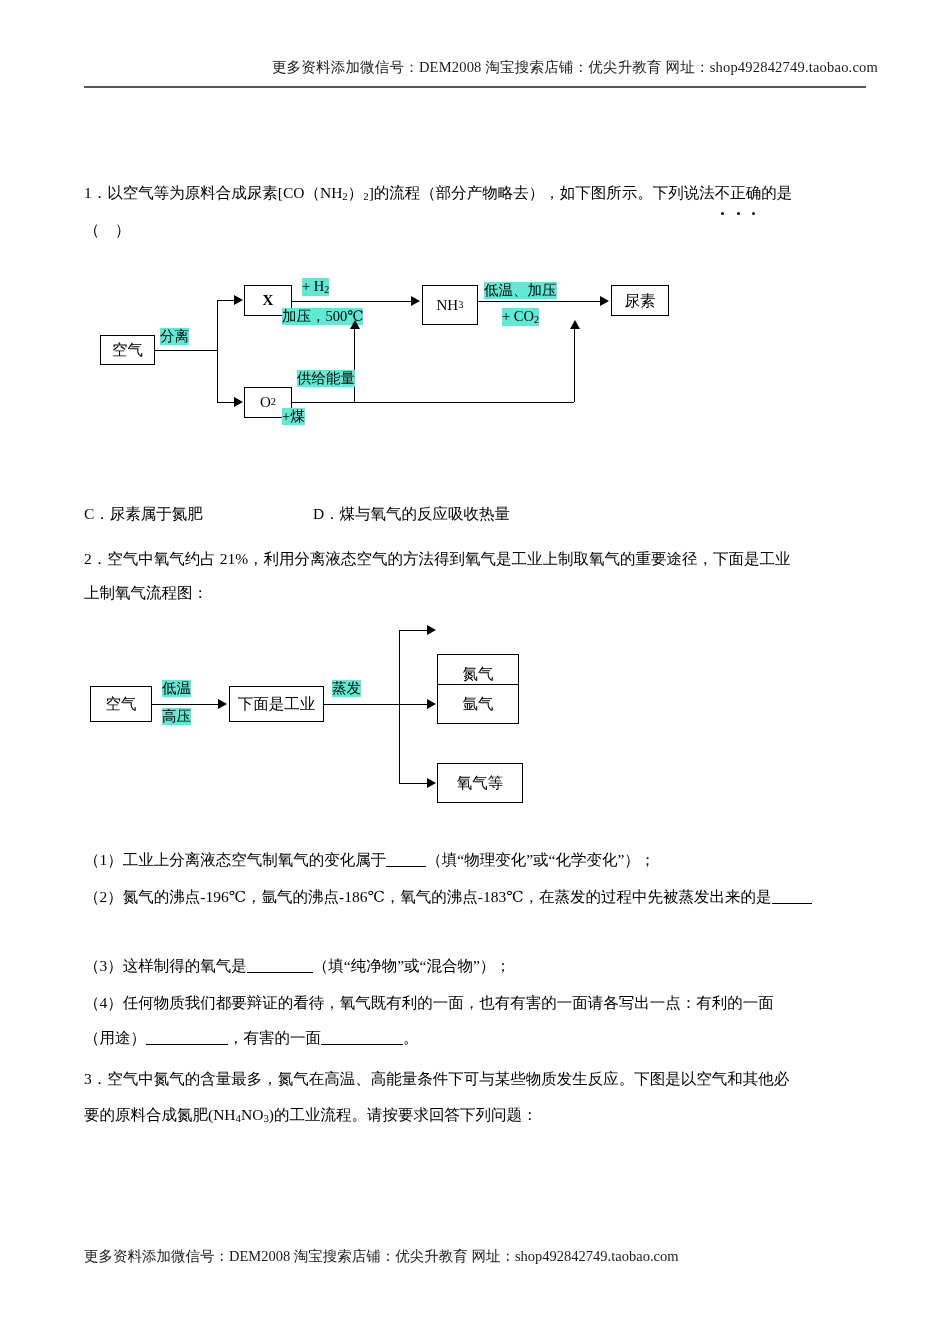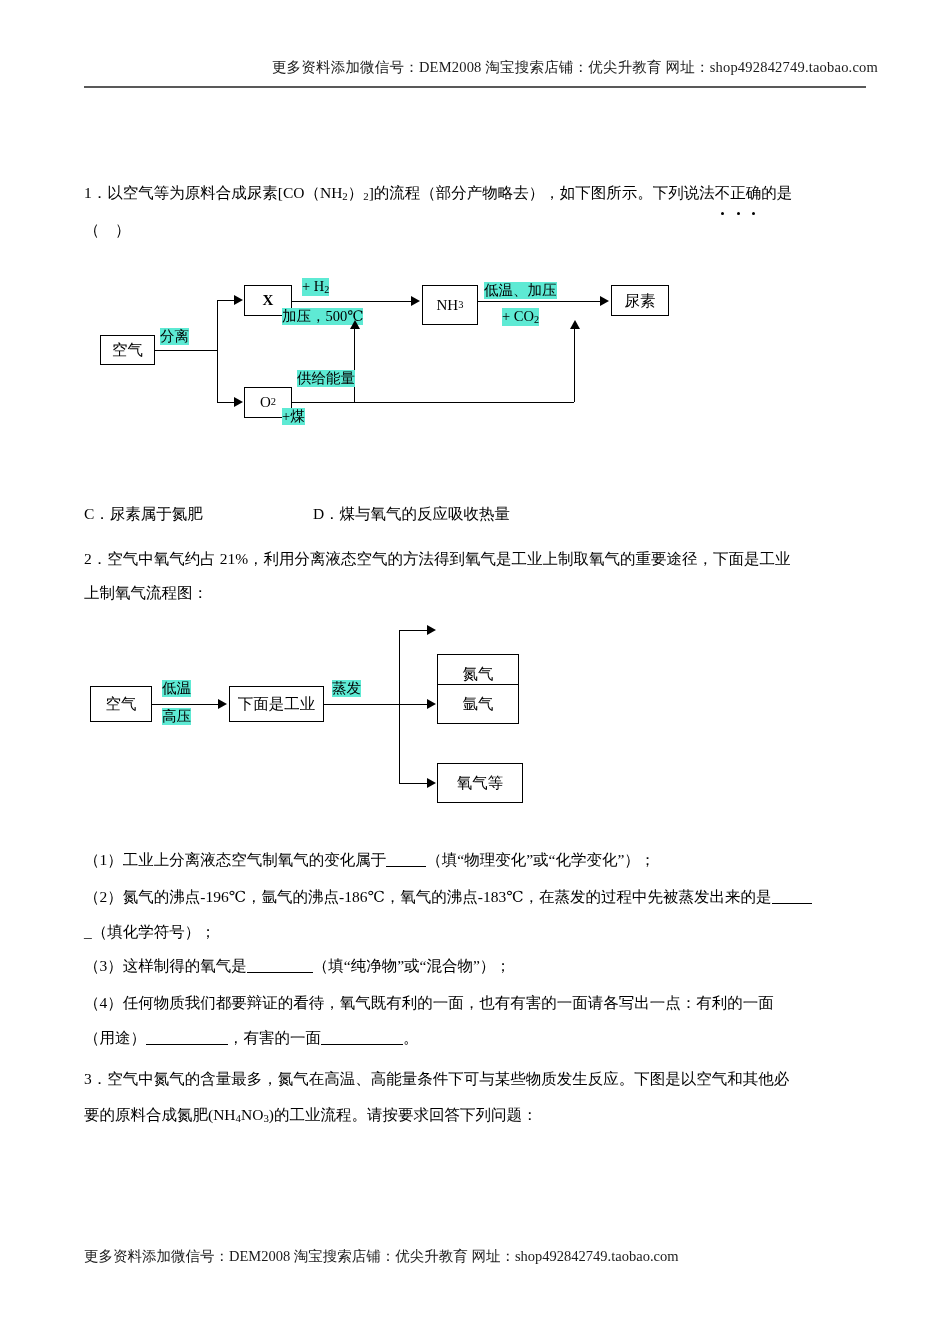--- a/index.html
+++ b/index.html
@@ -247,21 +247,20 @@
     <div class="fc-box cjk" style="left:353px; top:155px; width:86px; height:40px;">氧气等</div>
   </div>
 
   <div class="para" style="top:843px;">
     <span>（1）工业上分离液态空气制氧气的变化属于</span><span class="blank-s"></span><span>（填“物理变化”或“化学变化”）；</span>
   </div>
 
   <div class="para" style="top:880px;">
     <span>（2）氮气的沸点-196℃，氩气的沸点-186℃，氧气的沸点-183℃，在蒸发的过程中先被蒸发出来的是</span><span class="blank-s"></span>
   </div>
-  <div class="para" style="top:915px;">_（填化学符号）；</div>
 
   <div class="para" style="top:949px;">
     <span>（3）这样制得的氧气是</span><span class="blank-m"></span><span>（填“纯净物”或“混合物”）；</span>
   </div>
 
   <div class="para" style="top:986px;">（4）任何物质我们都要辩证的看待，氧气既有利的一面，也有有害的一面请各写出一点：有利的一面</div>
   <div class="para" style="top:1021px;">
     <span>（用途）</span><span class="blank-l"></span><span>，有害的一面</span><span class="blank-l"></span><span>。</span>
   </div>
 

